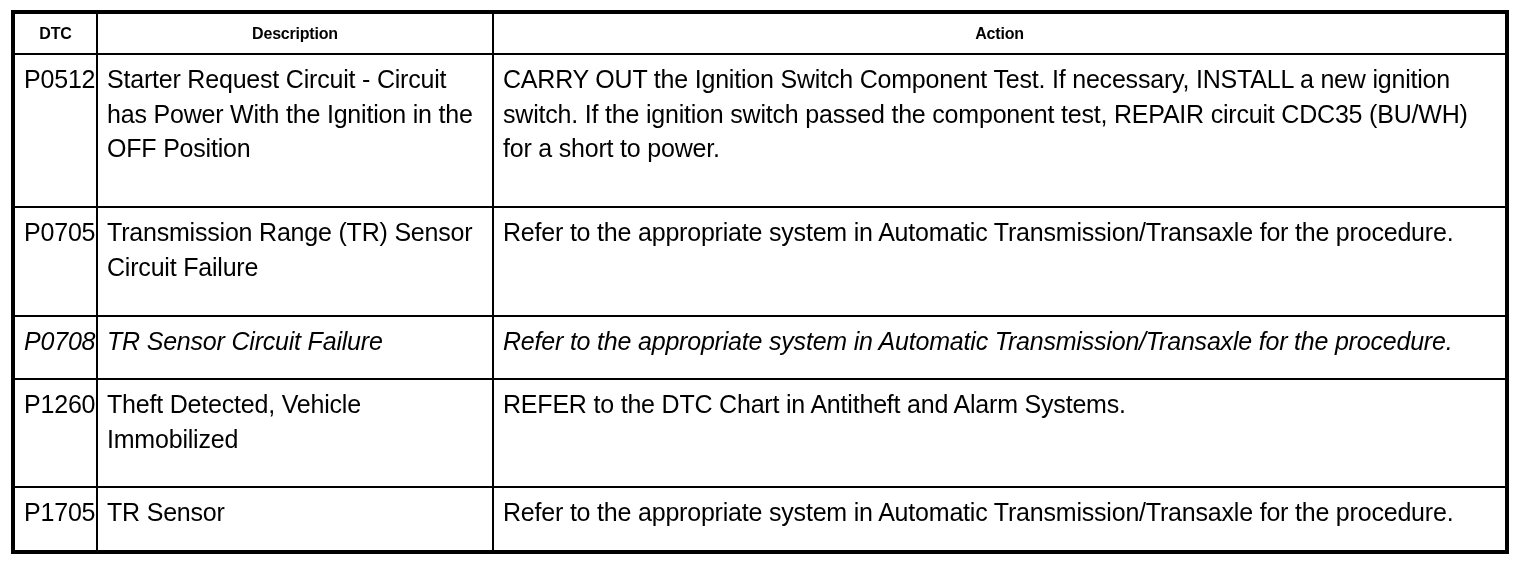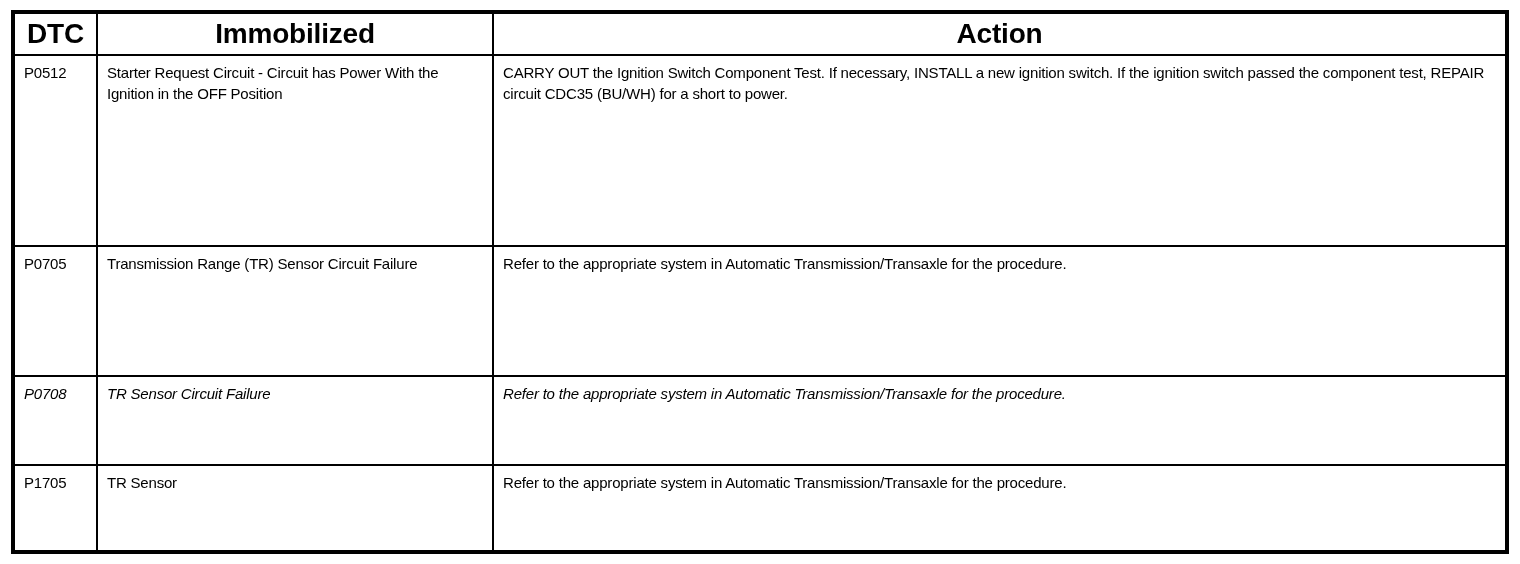--- a/index.html
+++ b/index.html
@@ -24,29 +24,29 @@
     border: 4px solid #000000;
     background: #ffffff;
   }
   table.dtc-table col.col-dtc  { width: 84px; }
   table.dtc-table col.col-desc { width: 396px; }
   table.dtc-table col.col-act  { width: auto; }
 
   table.dtc-table th,
   table.dtc-table td {
     border: 2px solid #000000;
-    font-size: 15px;
+    font-size: 25px;
     letter-spacing: -0.2px;
     overflow: hidden;
   }
   table.dtc-table th {
     font-weight: bold;
     text-align: center;
     vertical-align: middle;
-    font-size: 28px;
+    font-size: 16px;
     padding: 4px 6px;
   }
   table.dtc-table td {
     vertical-align: top;
     text-align: left;
     padding: 7px 10px 5px 9px;
     line-height: 1.38;
   }
   td.cell-dtc { padding-left: 8px; white-space: nowrap; }
 
@@ -67,40 +67,45 @@
 <div class="page">
   <table class="dtc-table">
     <colgroup>
       <col class="col-dtc">
       <col class="col-desc">
       <col class="col-act">
     </colgroup>
     <thead>
       <tr class="row-header">
         <th>DTC</th>
-        <th>Immobilized</th>
+        <th>Description</th>
         <th>Action</th>
       </tr>
     </thead>
     <tbody>
       <tr class="row-0">
         <td class="cell-dtc">P0512</td>
         <td class="cell-desc">Starter Request Circuit - Circuit has Power With the Ignition in the OFF Position</td>
         <td class="cell-act">CARRY OUT the Ignition Switch Component Test. If necessary, INSTALL a new ignition switch. If the ignition switch passed the component test, REPAIR circuit CDC35 (BU/WH) for a short to power.</td>
       </tr>
       <tr class="row-1">
         <td class="cell-dtc">P0705</td>
         <td class="cell-desc">Transmission Range (TR) Sensor Circuit Failure</td>
         <td class="cell-act">Refer to the appropriate system in Automatic Transmission/Transaxle for the procedure.</td>
       </tr>
       <tr class="row-3">
         <td class="cell-dtc">P0708</td>
         <td class="cell-desc">TR Sensor Circuit Failure</td>
         <td class="cell-act">Refer to the appropriate system in Automatic Transmission/Transaxle for the procedure.</td>
       </tr>
+      <tr class="row-5">
+        <td class="cell-dtc">P1260</td>
+        <td class="cell-desc">Theft Detected, Vehicle Immobilized</td>
+        <td class="cell-act">REFER to the DTC Chart in Antitheft and Alarm Systems.</td>
+      </tr>
       <tr class="row-7">
         <td class="cell-dtc">P1705</td>
         <td class="cell-desc">TR Sensor</td>
         <td class="cell-act">Refer to the appropriate system in Automatic Transmission/Transaxle for the procedure.</td>
       </tr>
     </tbody>
   </table>
 </div>
 
 </body></html>

